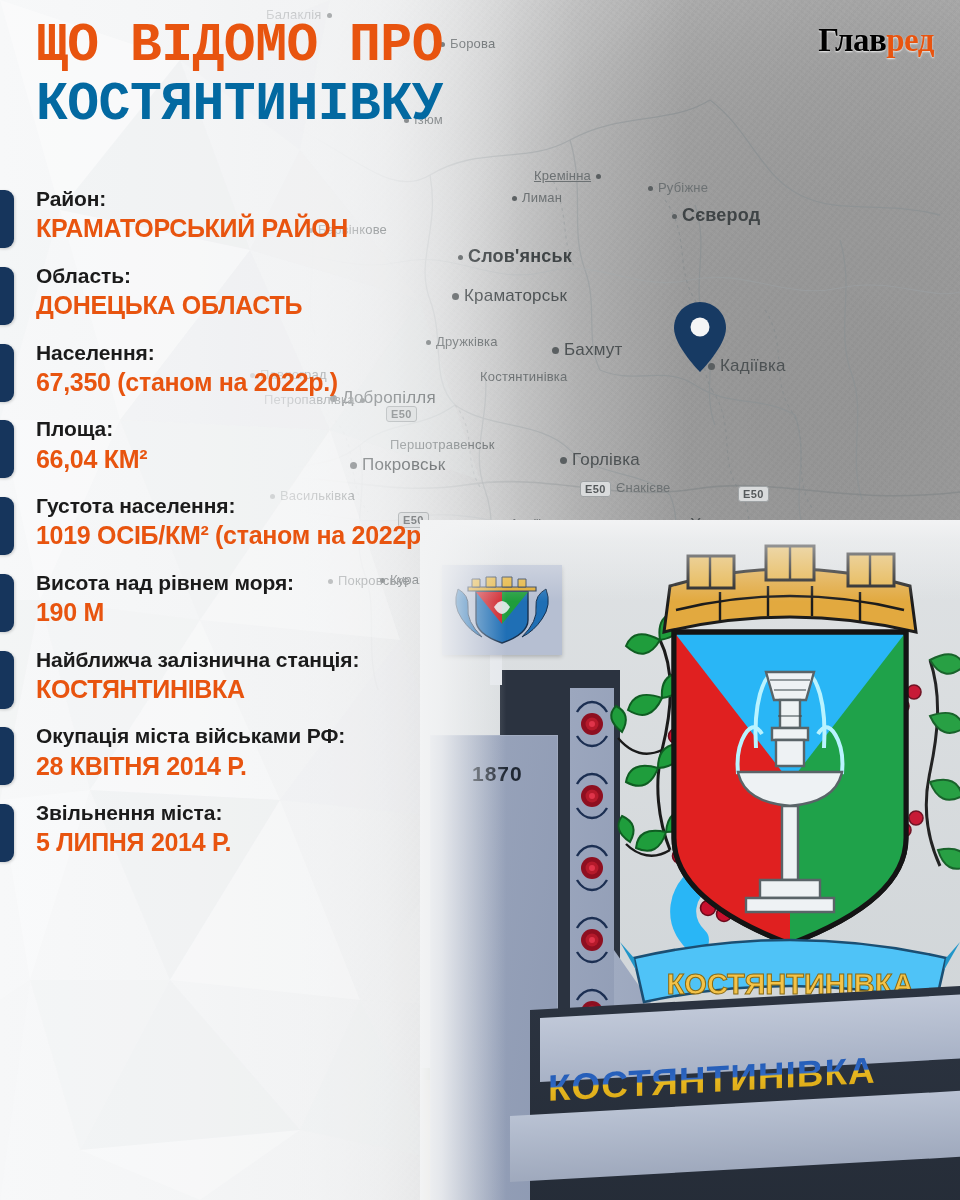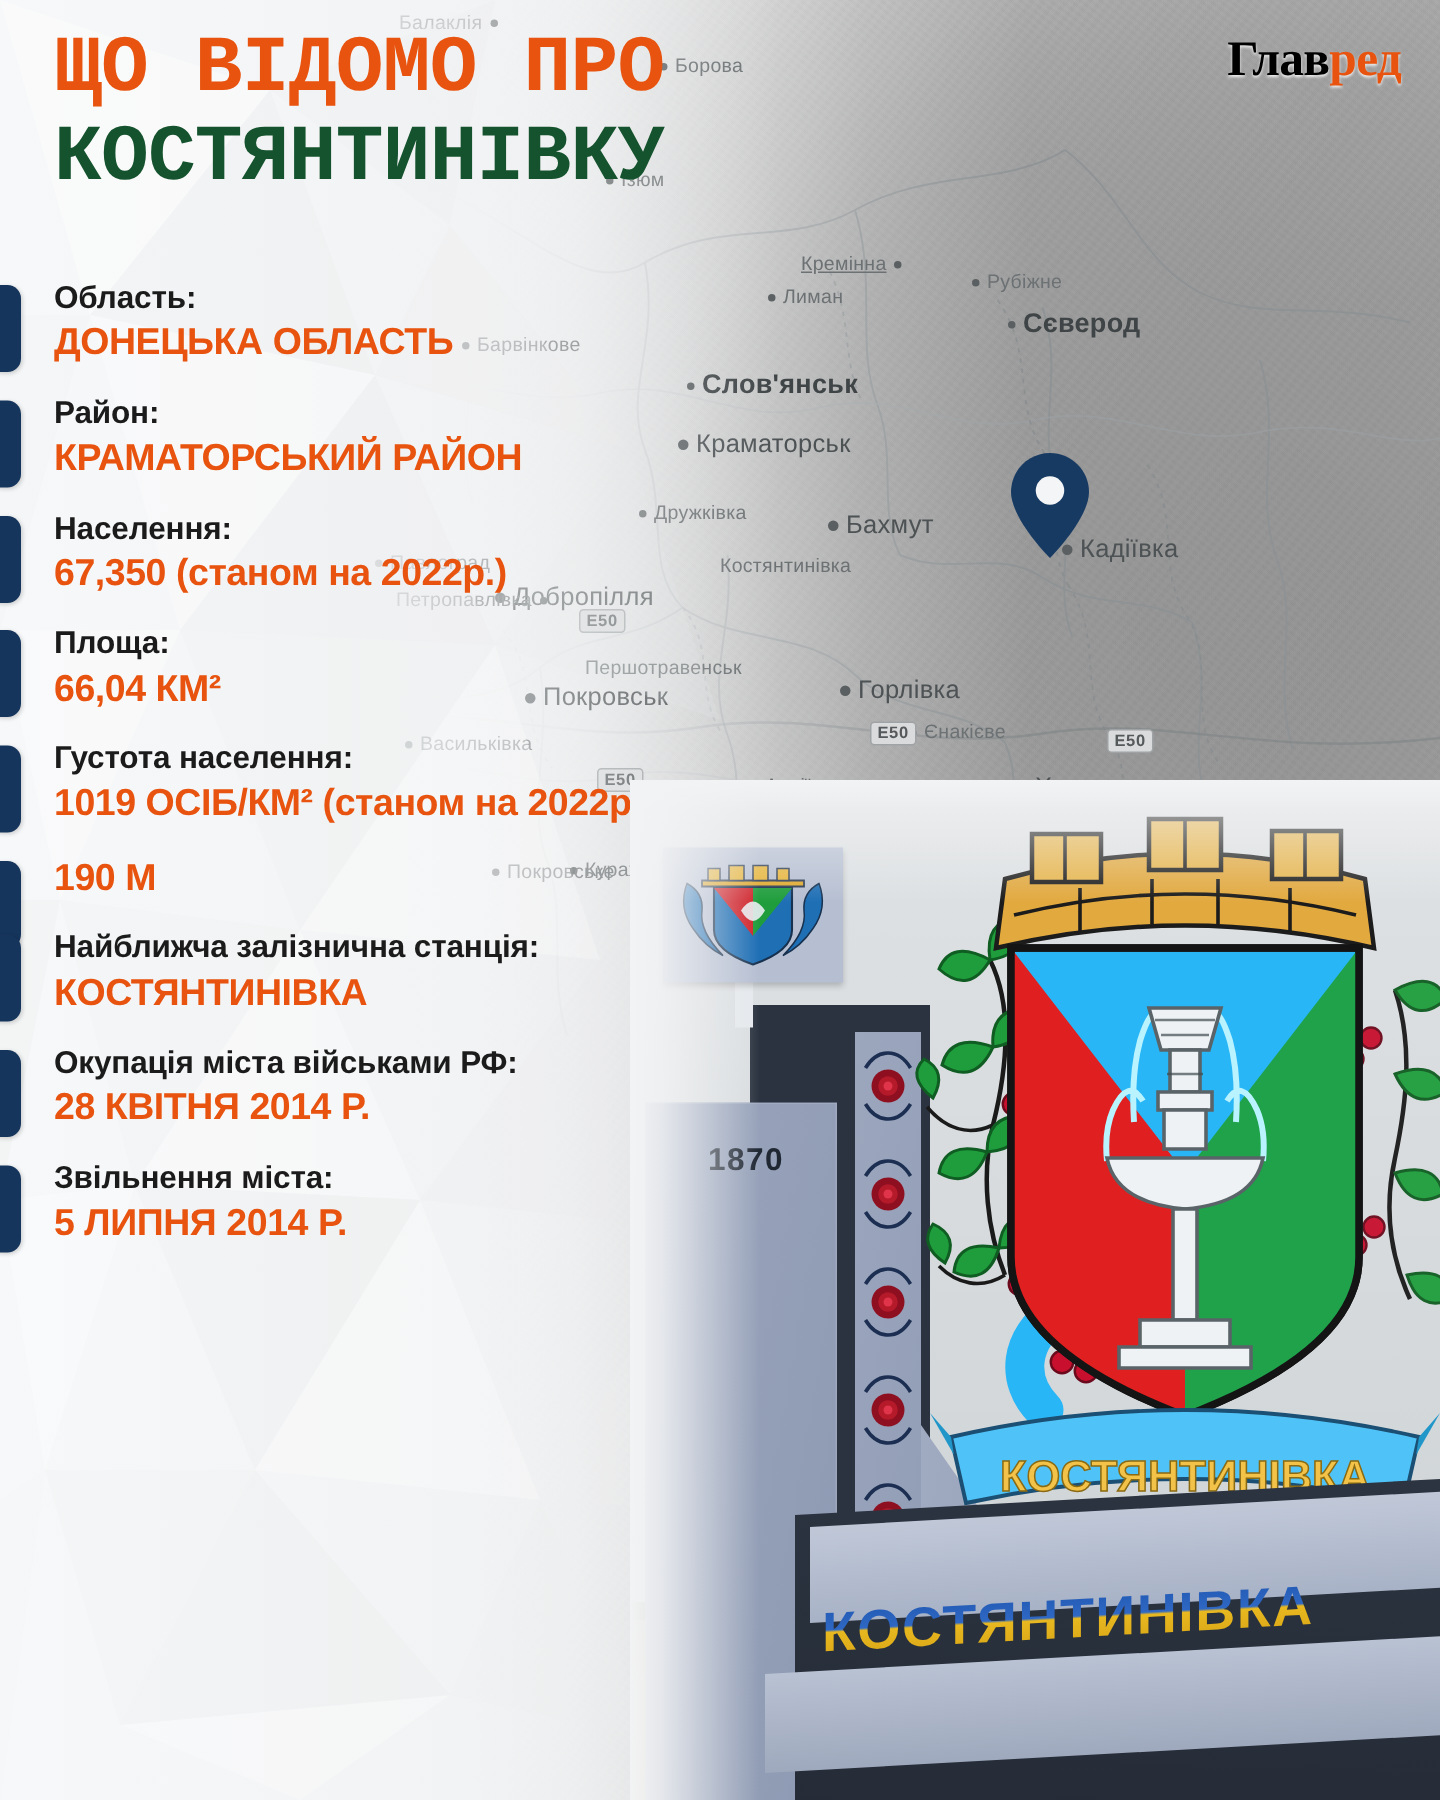--- a/index.html
+++ b/index.html
@@ -87,21 +87,21 @@
   .poly-layer { position:absolute; inset:0; pointer-events:none; }
 
   
   .title {
     position:absolute; left:36px; top:20px; width:600px;
     font-weight:700; font-size:53px; line-height:1.0;
     letter-spacing:-.5px;
     font-family:Liberation Mono, monospace;
   }
   .title .l1 { color:#e8540f; display:block; }
-  .title .l2 { color:#14532d; display:block; margin-top:6px; }
+  .title .l2 { color:#0369a1; display:block; margin-top:6px; }
 
   .logo {
     position:absolute; right:26px; top:22px;
     font-family:"Liberation Serif","DejaVu Serif",serif;
     font-size:33px; font-weight:700; letter-spacing:-.5px;
     text-shadow:0 1px 2px rgba(255,255,255,.85);
   }
   .logo .a { color:#000000; }
   .logo .b { color:#e8540f; }
 
@@ -347,45 +347,46 @@
     <span class="l2">КОСТЯНТИНІВКУ</span>
   </div>
 
   <div class="logo">
     <span class="a">Глав</span><span class="b">ред</span>
   </div>
 
   <div class="facts" id="facts">
       <div class="fact">
         <span class="bullet"></span>
+        <div class="f-label">Район:</div>
+        <div class="f-value">КРАМАТОРСЬКИЙ РАЙОН</div>
+      </div>
+      <div class="fact">
+        <span class="bullet"></span>
         <div class="f-label">Область:</div>
         <div class="f-value">ДОНЕЦЬКА ОБЛАСТЬ</div>
       </div>
       <div class="fact">
         <span class="bullet"></span>
-        <div class="f-label">Район:</div>
-        <div class="f-value">КРАМАТОРСЬКИЙ РАЙОН</div>
-      </div>
-      <div class="fact">
-        <span class="bullet"></span>
         <div class="f-label">Населення:</div>
         <div class="f-value">67,350 (станом на 2022р.)</div>
       </div>
       <div class="fact">
         <span class="bullet"></span>
         <div class="f-label">Площа:</div>
         <div class="f-value">66,04 КМ²</div>
       </div>
       <div class="fact">
         <span class="bullet"></span>
         <div class="f-label">Густота населення:</div>
         <div class="f-value">1019 ОСІБ/КМ² (станом на 2022р.)</div>
       </div>
       <div class="fact">
         <span class="bullet"></span>
+        <div class="f-label">Висота над рівнем моря:</div>
         <div class="f-value">190 М</div>
       </div>
       <div class="fact">
         <span class="bullet"></span>
         <div class="f-label">Найближча залізнична станція:</div>
         <div class="f-value">КОСТЯНТИНІВКА</div>
       </div>
       <div class="fact">
         <span class="bullet"></span>
         <div class="f-label">Окупація міста військами РФ:</div>

